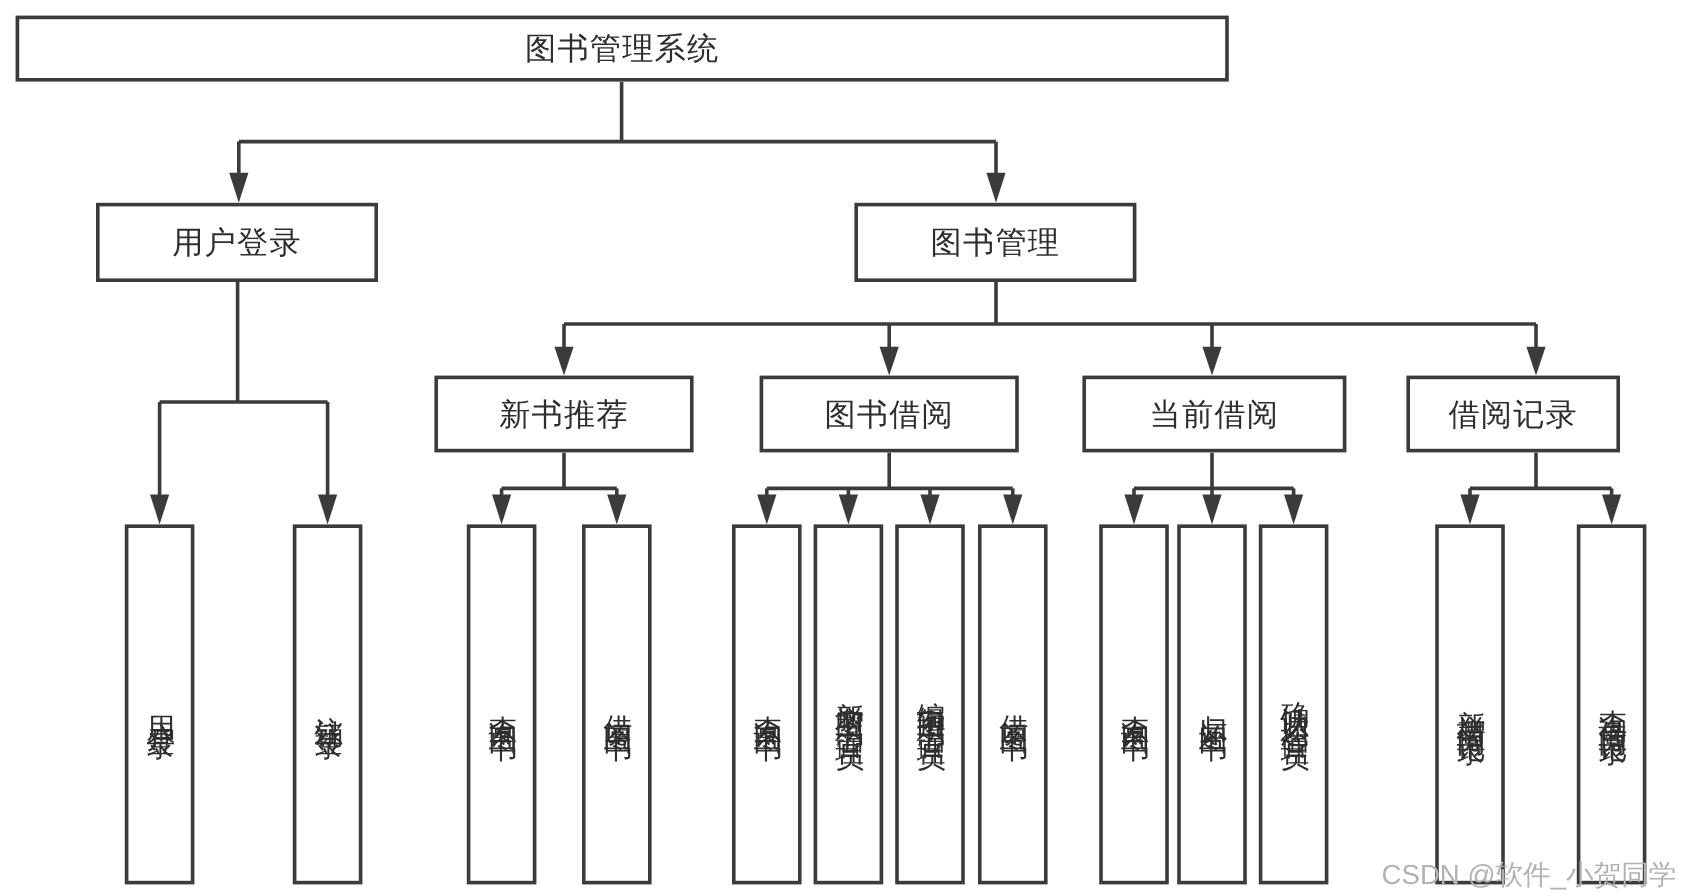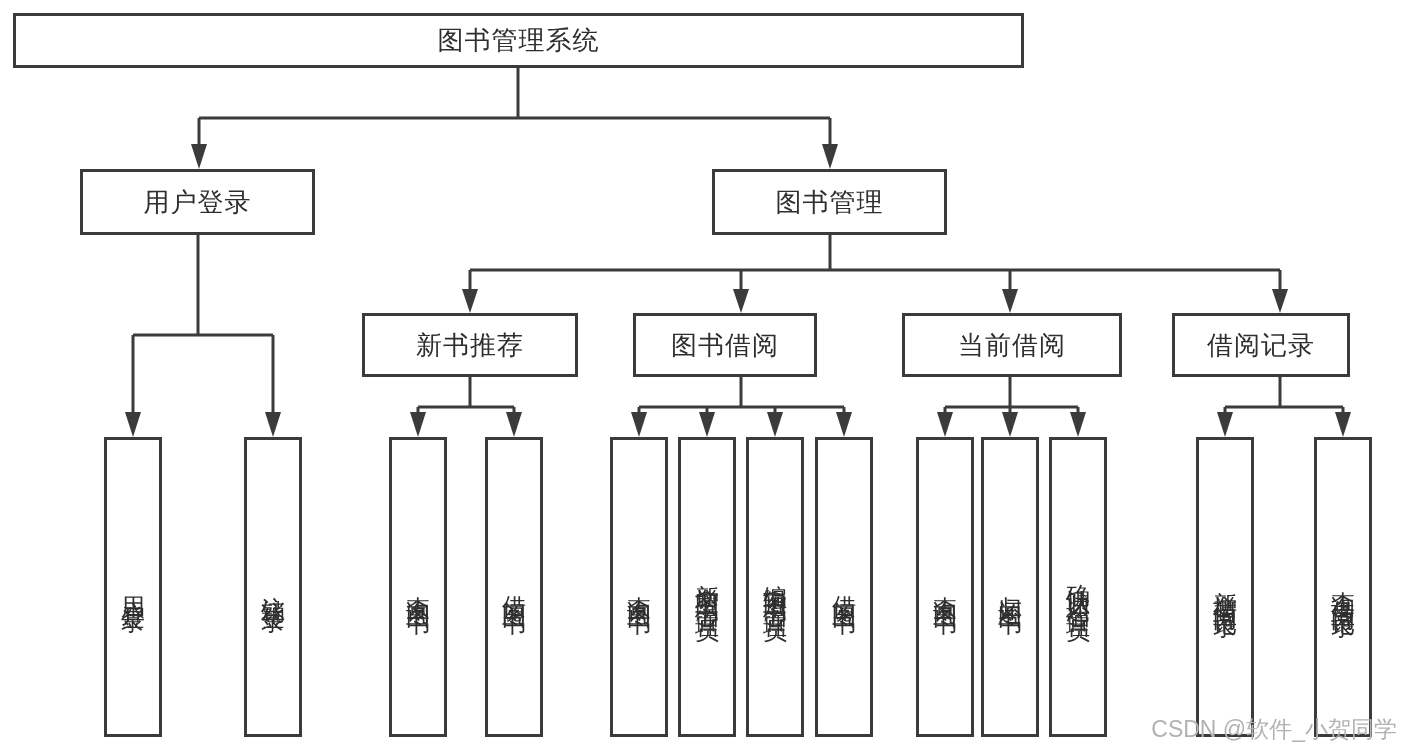--- a/index.html
+++ b/index.html
@@ -32,21 +32,21 @@
     line-height:1;
     white-space:nowrap;
   }
   
   .n-root{left:13px;top:13px;width:1011px;height:55px;}
   
   .n-l2a{left:80px;top:169px;width:235px;height:66px;}
   .n-l2b{left:712px;top:169px;width:235px;height:66px;}
   
   .n-l3a{left:362px;top:313px;width:216px;height:64px;font-family:Liberation Serif, serif;}
-  .n-l3b{left:633px;top:313px;width:184px;height:64px;}
+  .n-l3b{left:633px;top:313px;width:216px;height:64px;}
   .n-l3c{left:902px;top:313px;width:220px;height:64px;}
   .n-l3d{left:1172px;top:313px;width:178px;height:64px;align-items:center;}
   
   .n-a1{left:104px;} .n-a2{left:244px;}
   .n-b1{left:389px;} .n-b2{left:485px;}
   .n-c1{left:610px;} .n-c2{left:678px;} .n-c3{left:746px;} .n-c4{left:815px;}
   .n-d1{left:916px;} .n-d2{left:981px;} .n-d3{left:1049px;}
   .n-e1{left:1196px;} .n-e2{left:1314px;}
   .watermark{
     position:absolute;

